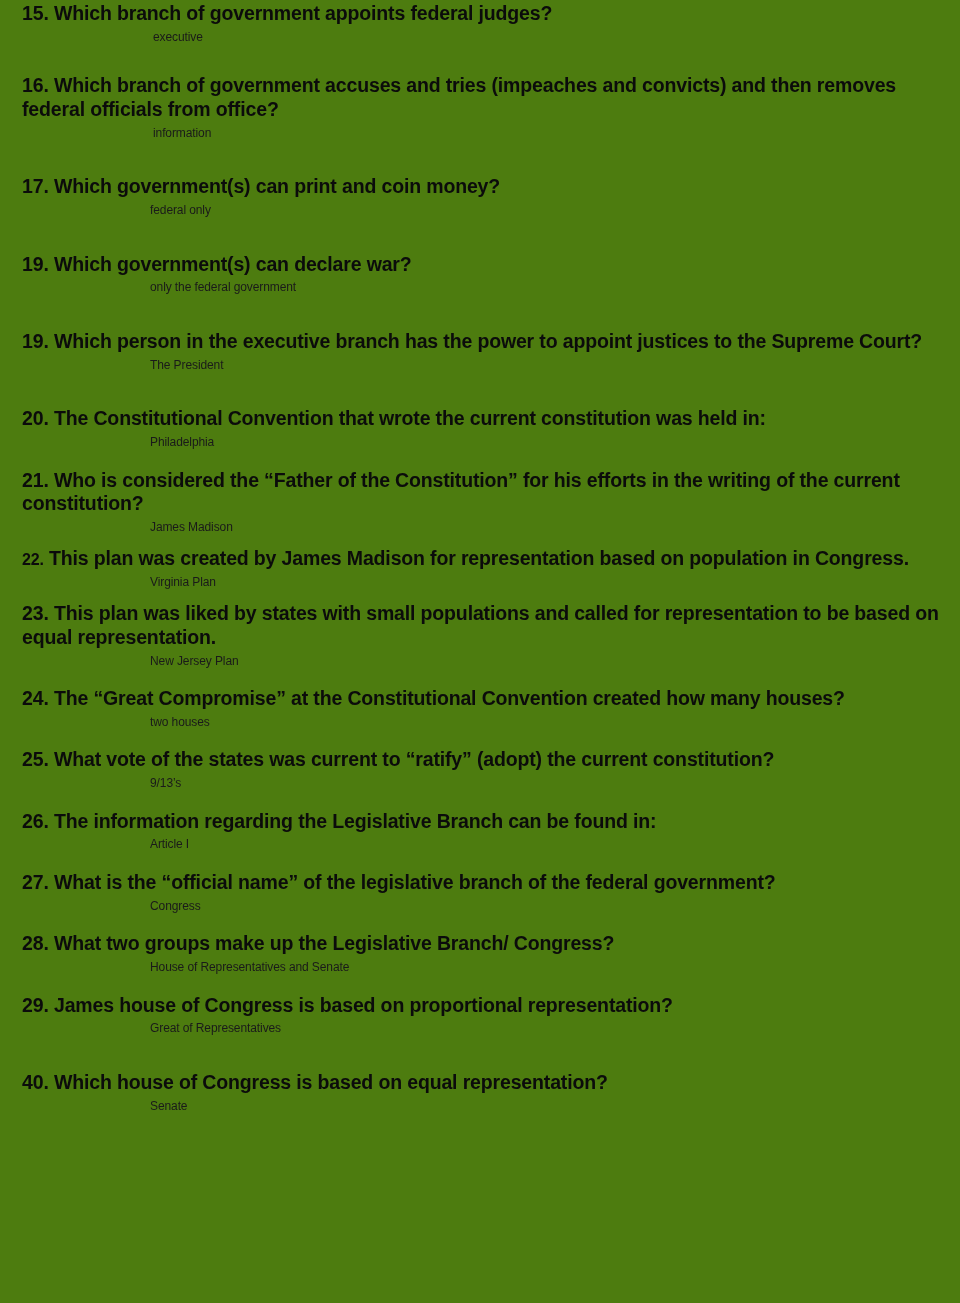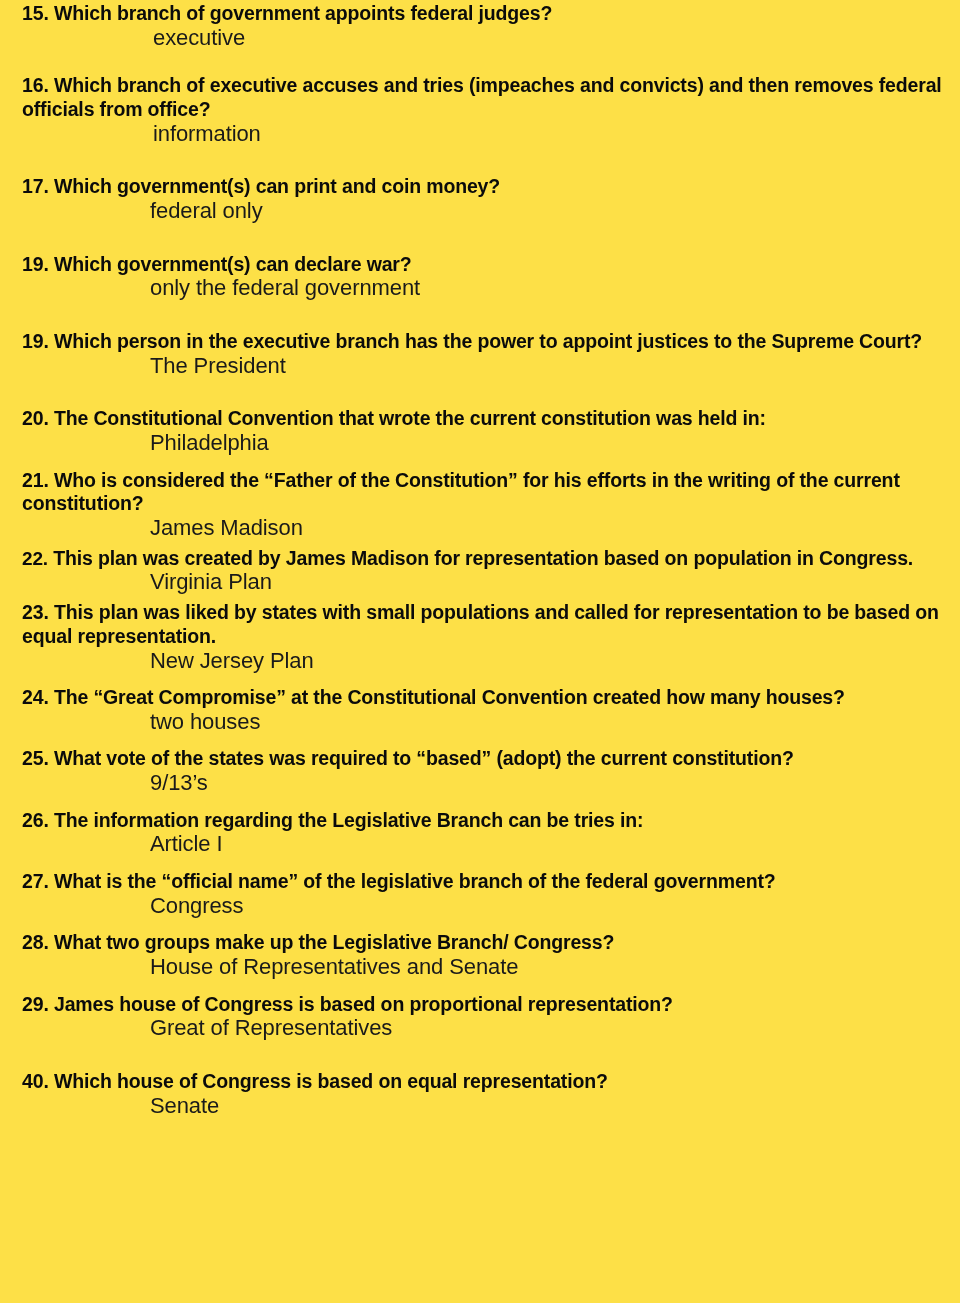--- a/index.html
+++ b/index.html
@@ -12,21 +12,21 @@
     width: 960px;
     height: 1303px;
     font-family: "Liberation Sans", sans-serif;
     color: #000000;
     overflow: hidden;
   }
   .page {
     position: relative;
     width: 960px;
     height: 1303px;
-    background: #fde047;
+    background: #4d7c0f;
     padding: 0;
     box-sizing: border-box;
   }
   .qa-list {
     position: absolute;
     left: 22px;
     top: 2px;
     width: 938px;
   }
   .qa-block {
@@ -37,25 +37,25 @@
     font-size: 19.5px;
     line-height: 23.8px;
     letter-spacing: -0.15px;
     color: #0b0b0b;
     text-align: left;
     margin: 0;
     word-spacing: 0px;
   }
   
   .question.small-num .qnum {
-    font-size: 19px;
+    font-size: 16px;
   }
   .answer {
     font-weight: normal;
-    font-size: 22px;
+    font-size: 12px;
     line-height: 23.5px;
     color: #1a1a1a;
     margin: 0;
     padding-left: 128px;
     letter-spacing: -0.1px;
   }
   
   .answer.indent-wide {
     padding-left: 131px;
   }
@@ -70,21 +70,21 @@
 <div class="page">
   <div class="qa-list">
 
     <div class="qa-block">
       <p class="question"><span class="qnum">15.</span> <span>Which branch of government appoints federal judges?</span></p>
       <p class="answer indent-wide">executive</p>
     </div>
     <div class="gap-lg"></div>
 
     <div class="qa-block">
-      <p class="question"><span class="qnum">16.</span> <span>Which branch of executive accuses and tries (impeaches and convicts) and then removes federal officials from office?</span></p>
+      <p class="question"><span class="qnum">16.</span> <span>Which branch of government accuses and tries (impeaches and convicts) and then removes federal officials from office?</span></p>
       <p class="answer indent-wide">information</p>
     </div>
     <div class="gap-xl"></div>
 
     <div class="qa-block">
       <p class="question"><span class="qnum">17.</span> <span>Which government(s) can print and coin money?</span></p>
       <p class="answer">federal only</p>
     </div>
     <div class="gap-xl"></div>
 
@@ -124,27 +124,27 @@
     </div>
     <div class="gap-sm"></div>
 
     <div class="qa-block">
       <p class="question"><span class="qnum">24.</span> <span>The “Great Compromise” at the Constitutional Convention created how many houses?</span></p>
       <p class="answer">two houses</p>
     </div>
     <div class="gap-sm"></div>
 
     <div class="qa-block">
-      <p class="question"><span class="qnum">25.</span> <span>What vote of the states was required to “based” (adopt) the current constitution?</span></p>
+      <p class="question"><span class="qnum">25.</span> <span>What vote of the states was current to “ratify” (adopt) the current constitution?</span></p>
       <p class="answer">9/13’s</p>
     </div>
     <div class="gap-sm"></div>
 
     <div class="qa-block">
-      <p class="question"><span class="qnum">26.</span> <span>The information regarding the Legislative Branch can be tries in:</span></p>
+      <p class="question"><span class="qnum">26.</span> <span>The information regarding the Legislative Branch can be found in:</span></p>
       <p class="answer">Article I</p>
     </div>
     <div class="gap-sm"></div>
 
     <div class="qa-block">
       <p class="question"><span class="qnum">27.</span> <span>What is the “official name” of the legislative branch of the federal government?</span></p>
       <p class="answer">Congress</p>
     </div>
     <div class="gap-sm"></div>
 

